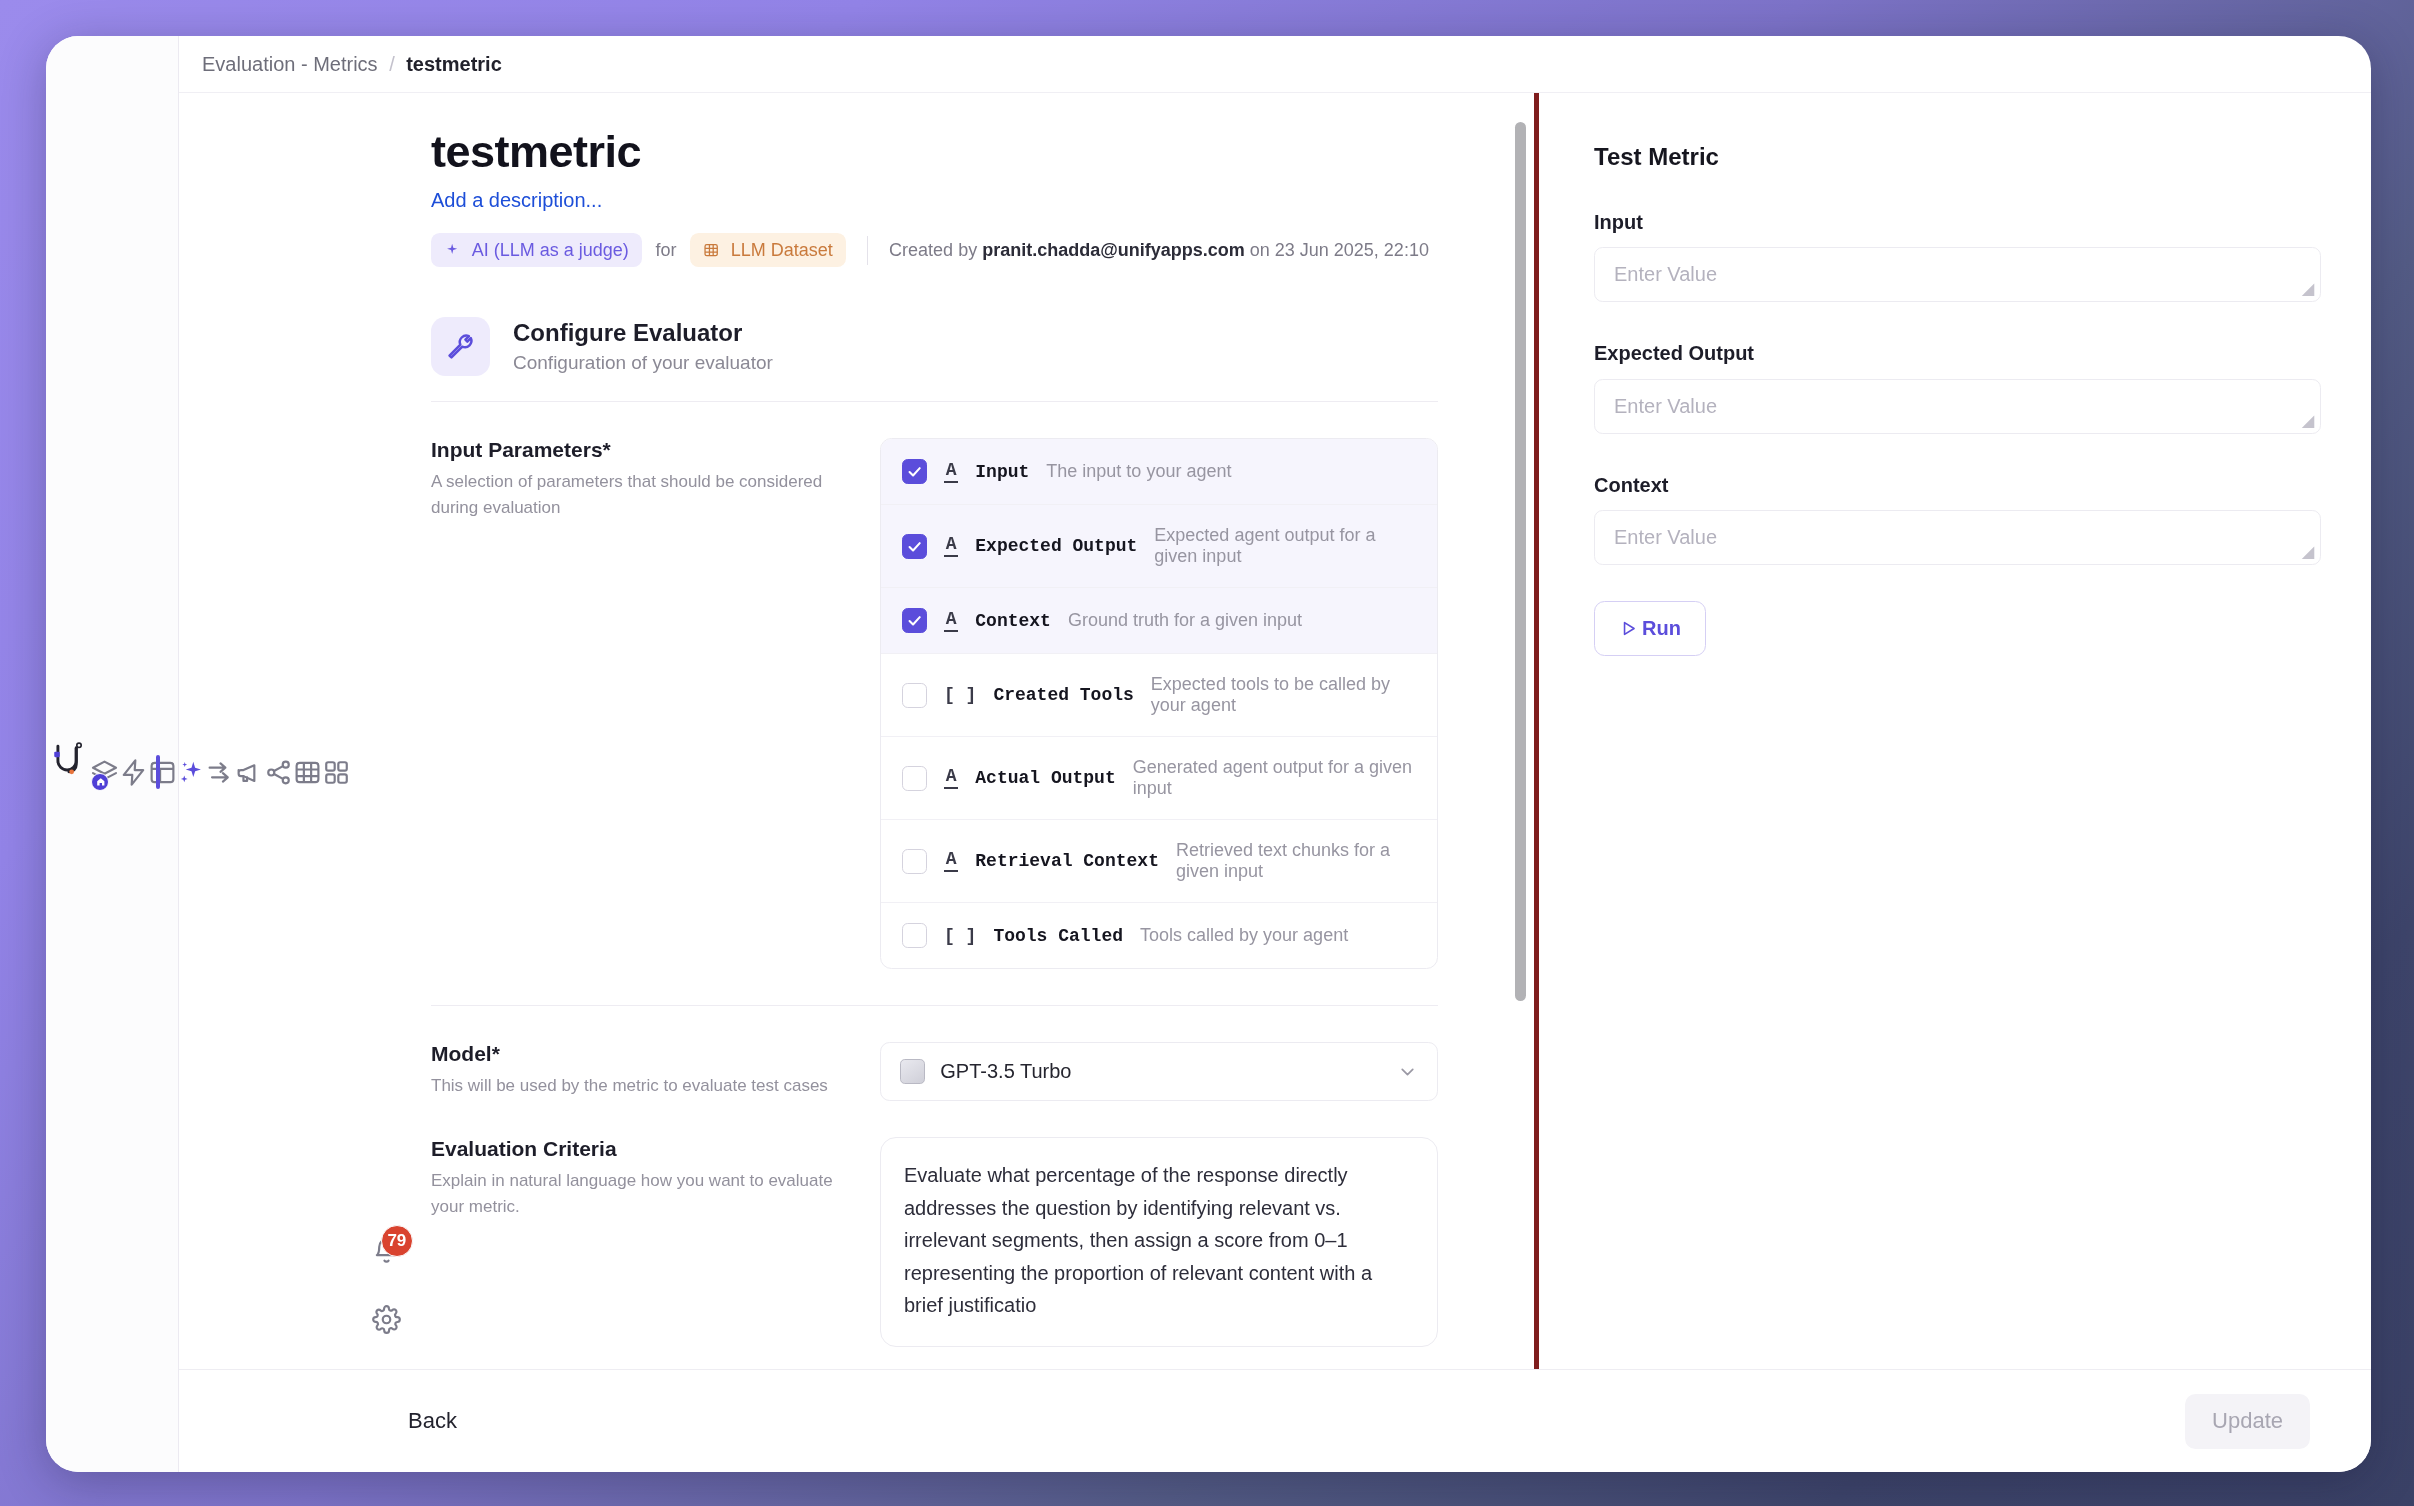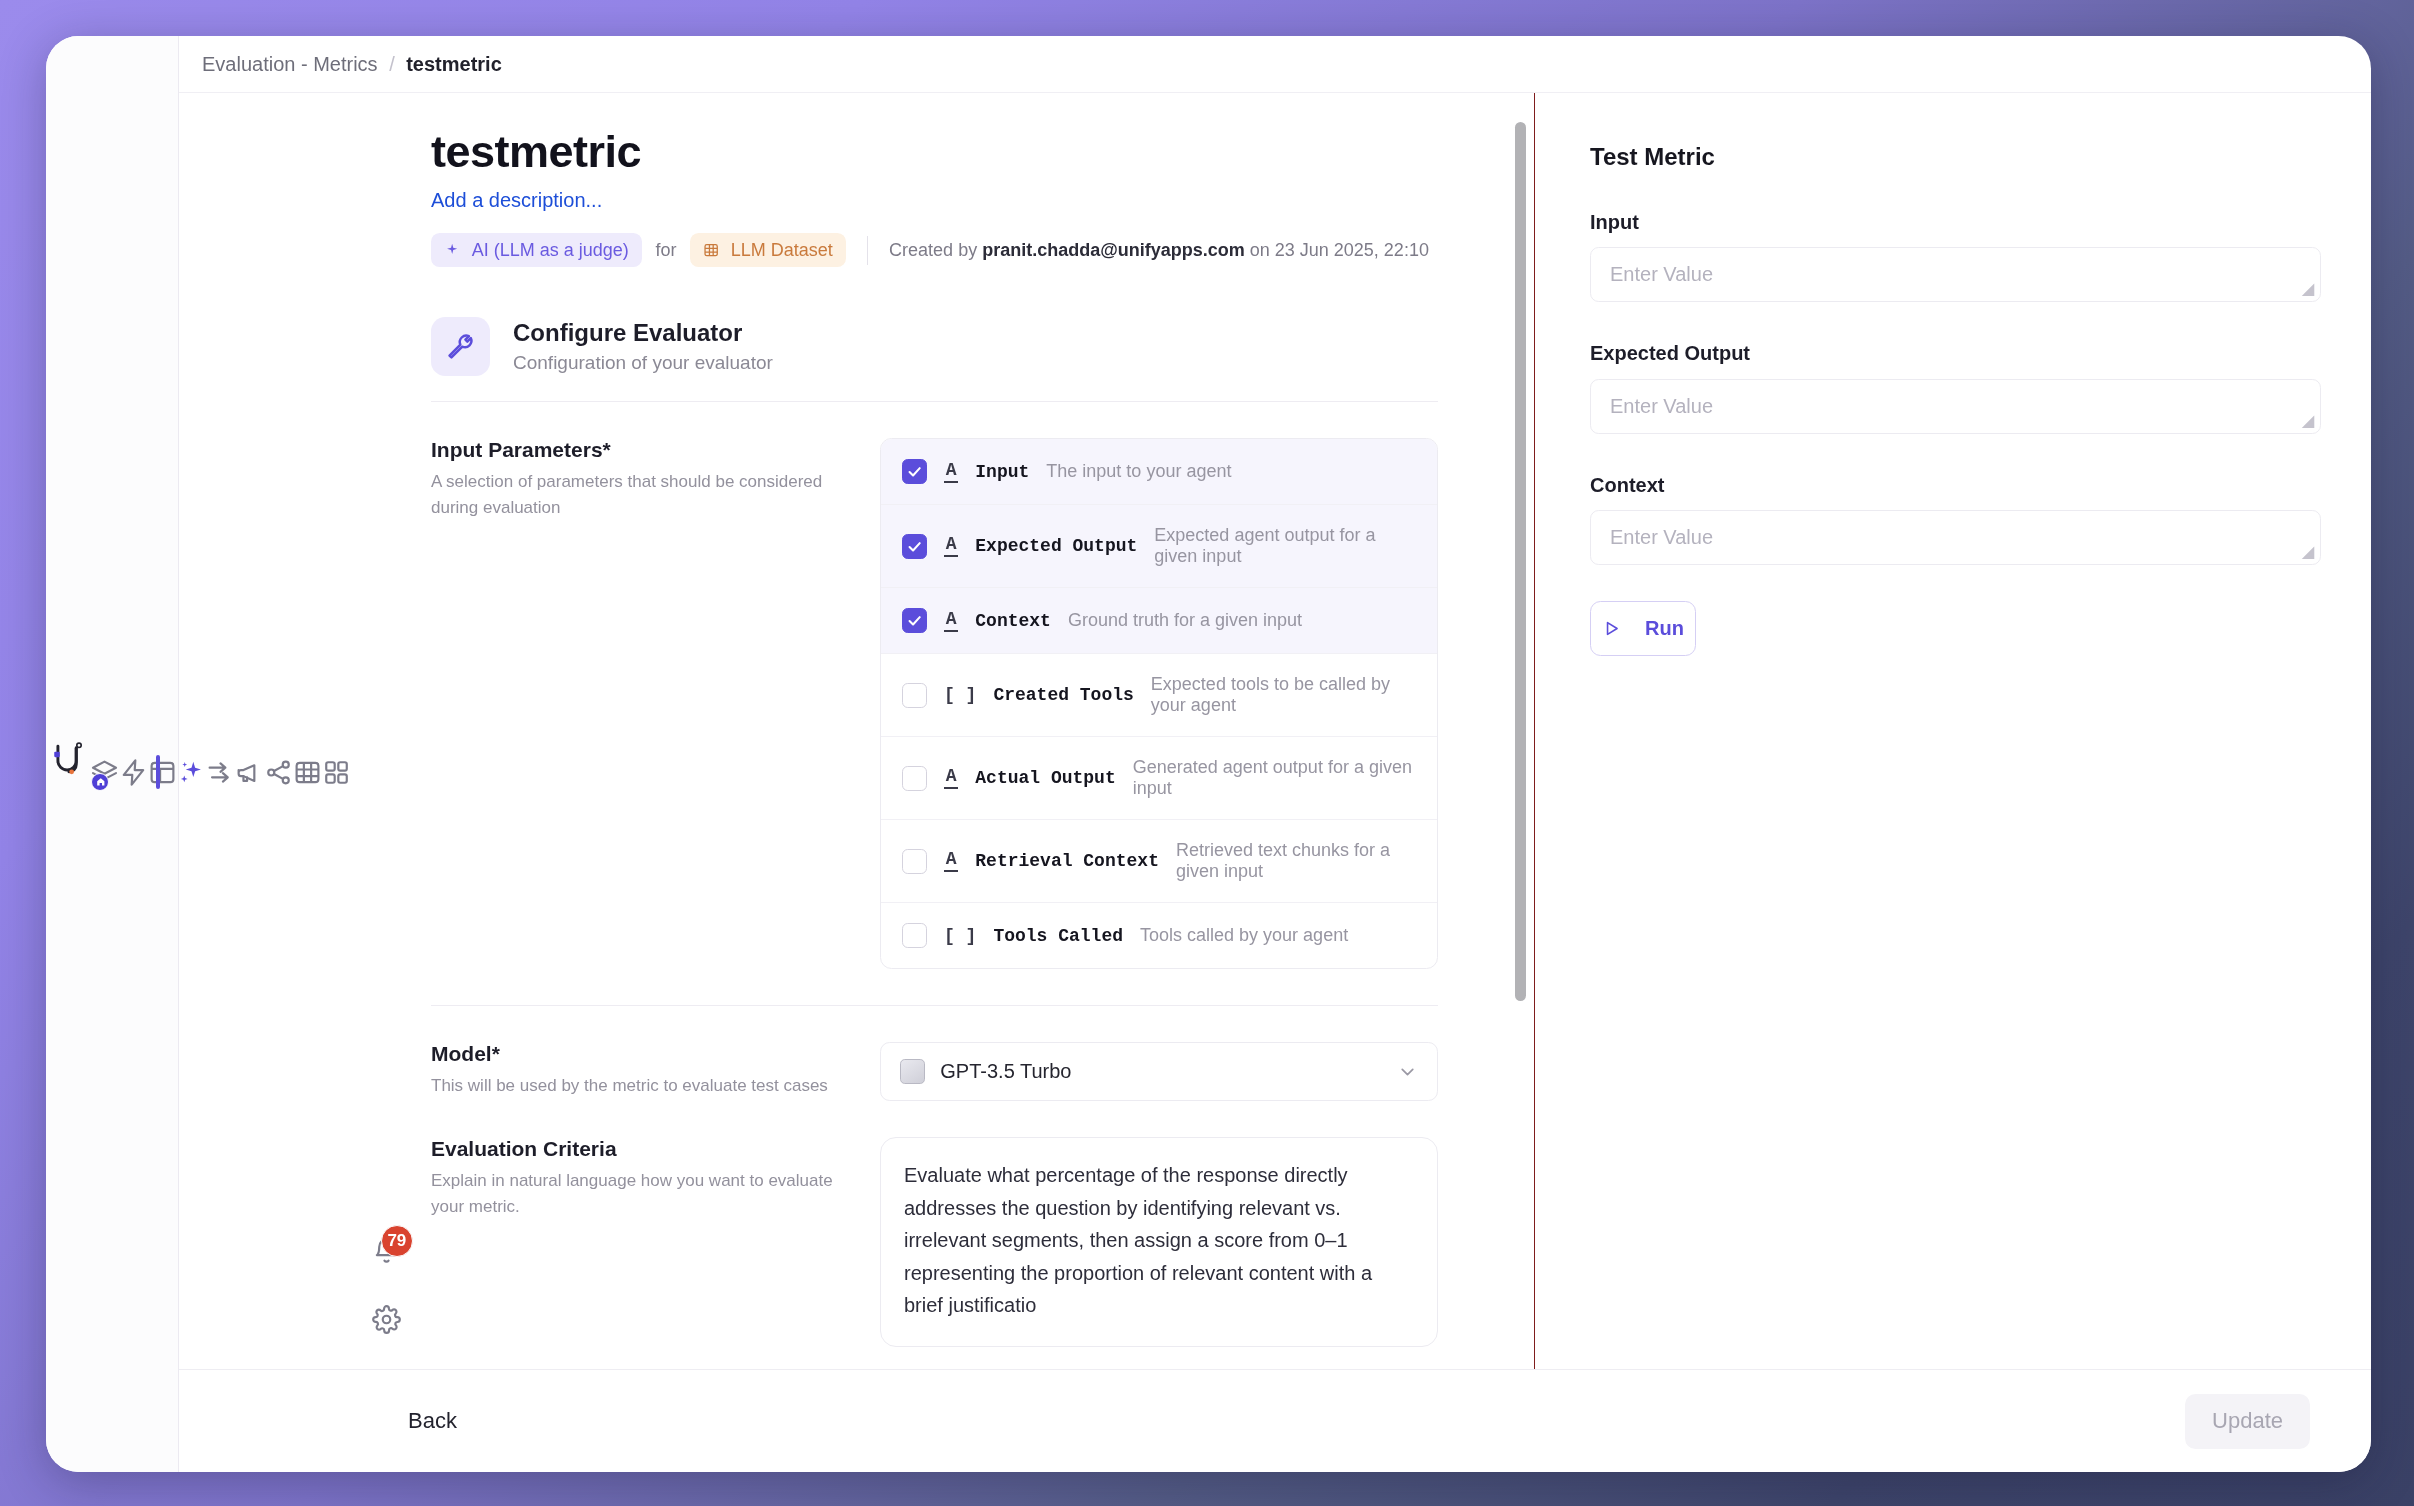--- a/index.html
+++ b/index.html
@@ -250,21 +250,21 @@
     right: 7.6px; top: 29px;
     width: 11.5px; height: 879px;
     background: #b2b2b5;
     border-radius: 5.7px;
   }
 
   
   #right-panel {
     width: 837px;
     flex: 0 0 837px;
-    border-left: 1px solid #7f1d1d;
+    border-left: 5px solid #7f1d1d;
     padding: 50px 50px 0 55px;
     background: #fff;
   }
   #test-metric-title { font-size: 24px; font-weight: bold; color: #16161f; }
   .tm-label { font-size: 20px; font-weight: bold; color: #1d1d29; margin-top: 40px; margin-bottom: 13.4px; }
   .tm-input {
     position: relative;
     width: 100%; height: 55px;
     border: 1px solid #ecebf1;
     border-radius: 8.6px;
@@ -276,23 +276,23 @@
   }
   .resize-grip {
     position: absolute;
     right: 5.7px; bottom: 4.8px;
     color: #c5c3cd;
     font-size: 16.3px;
     line-height: 1;
   }
   #run-button {
     margin-top: 36px;
-    display: inline-flex; align-items: center; gap: 24px;
+    display: inline-flex; align-items: center; gap: 4px;
     height: 55px;
-    padding: 0 11px;
+    padding: 0 24px;
     border: 1px solid #d5cff4;
     border-radius: 10.5px;
     background: #fff;
     color: #5b4ddb;
     font-size: 20px;
     font-weight: bold;
   }
   #run-button svg { width: 19px; height: 19px; }
 
   

